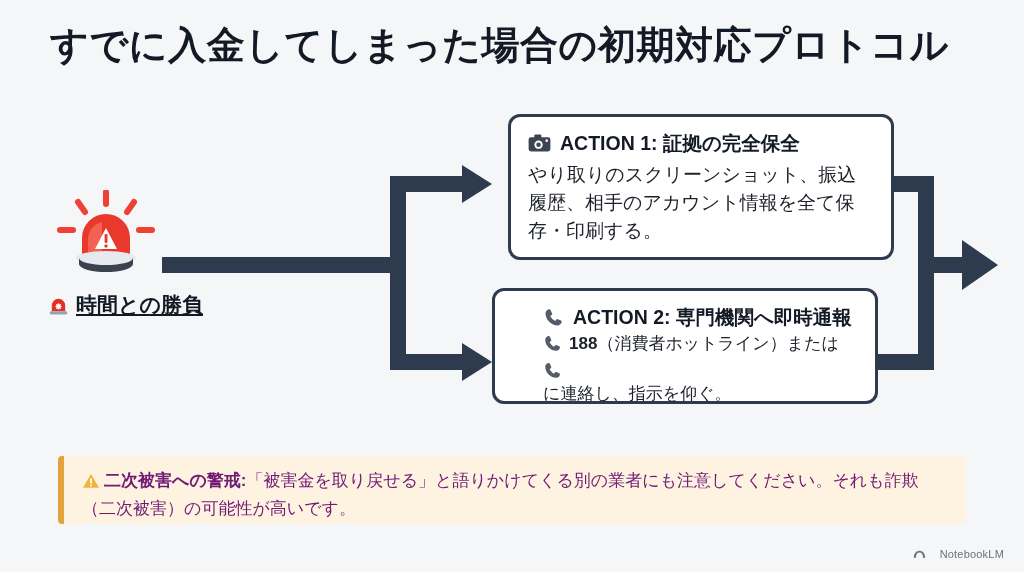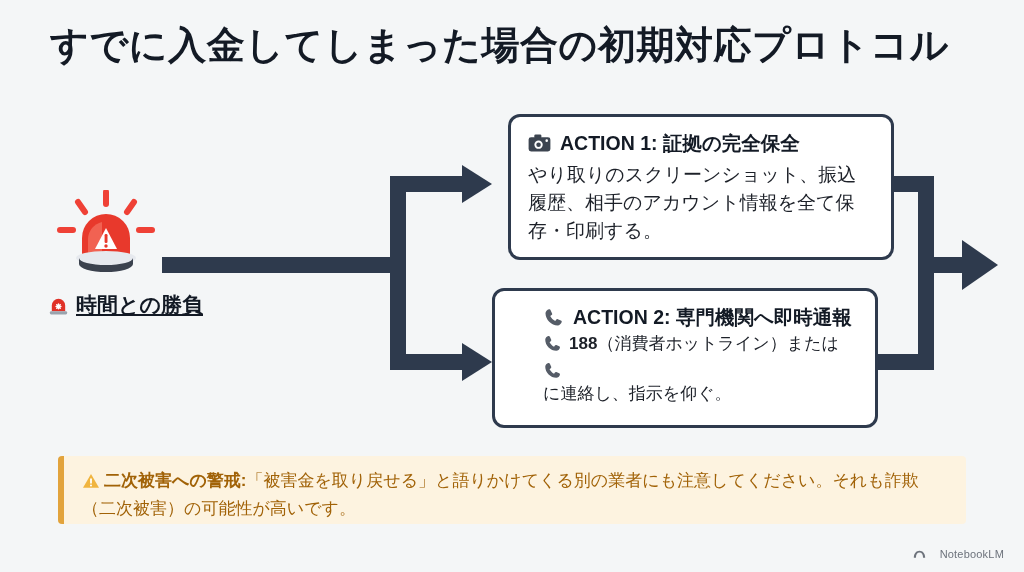--- a/index.html
+++ b/index.html
@@ -84,21 +84,21 @@
   
   .card {
     position: absolute;
     background: #ffffff;
     border: 3px solid #2e3a4d;
     border-radius: 12px;
     box-sizing: border-box;
     padding: 13px 17px 12px 17px;
   }
   #card-1 { left: 492px; top: 114px; width: 386px; height: 146px; margin-left: 16px; }
-  #card-2 { left: 492px; top: 288px; width: 386px; height: 140px; padding-left: 48px; }
+  #card-2 { left: 492px; top: 288px; width: 386px; height: 116px; padding-left: 48px; }
 
   .card-title {
     display: flex;
     align-items: center;
     gap: 9px;
     font-size: 19.5px;
     font-weight: 700;
     color: #131a25;
     line-height: 26px;
     white-space: nowrap;
@@ -135,21 +135,21 @@
     box-sizing: border-box;
     background: #fdf3e0;
     border-left: 6px solid #e2a33c;
     border-radius: 4px;
     padding: 11px 16px 10px 18px;
     display: block;
   }
   #warning-text {
     font-size: 17px;
     line-height: 28px;
-    color: #a16207;
+    color: #701a75;
   }
   #warning-text .w-strong { font-weight: 700; }
   .warn-tri { vertical-align: -3px; margin-right: 4px; }
 
   
   #watermark {
     position: absolute;
     right: 20px;
     bottom: 12px;
     display: flex;

